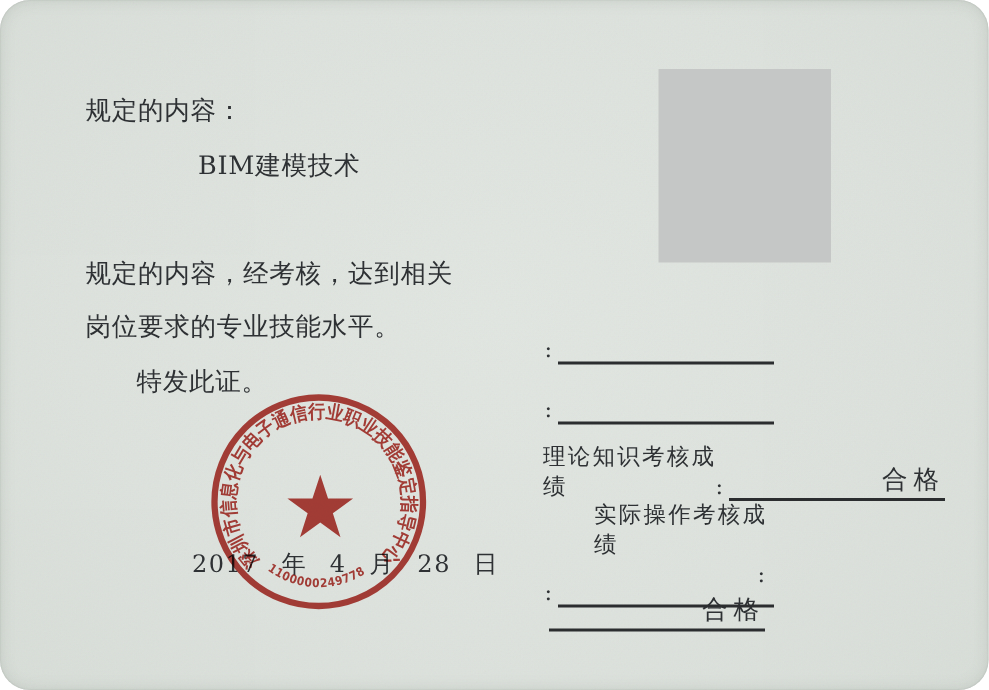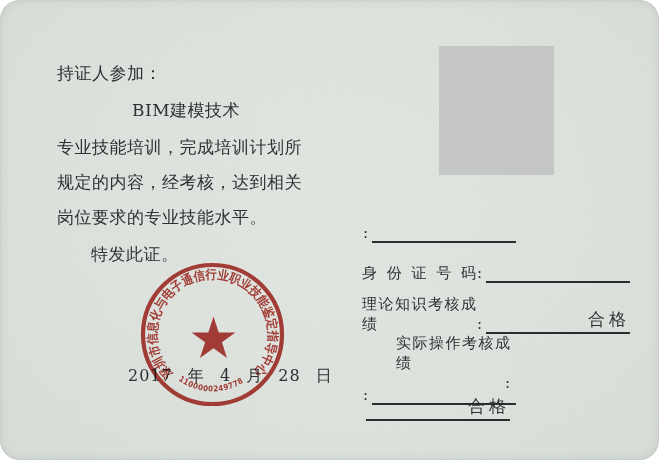--- a/index.html
+++ b/index.html
@@ -29,38 +29,36 @@
 
 <div class="certificate">
 
   <svg class="grain" xmlns="http://www.w3.org/2000/svg">
     <filter id="noise">
         <feTurbulence type="fractalNoise" baseFrequency="0.9" numOctaves="2" stitchTiles="stitch"></feTurbulence>
       </filter>
     <rect width="659" height="460" filter="url(#noise)"></rect>
   </svg>
 
-  <div class="txt body-line" style="left:57px;top:62px;">持证人参加：</div>
+  <div class="txt body-line" style="left:57px;top:62px;">规定的内容：</div>
   <div class="txt body-line" style="left:132px;top:99px;">BIM建模技术</div>
-  <div class="txt body-line" style="left:57px;top:136px;">专业技能培训，完成培训计划所</div>
   <div class="txt body-line" style="left:57px;top:171px;">规定的内容，经考核，达到相关</div>
   <div class="txt body-line" style="left:57px;top:206px;">岗位要求的专业技能水平。</div>
   <div class="txt body-line" style="left:91px;top:243px;">特发此证。</div>
   <div class="txt date-line" style="left:128px;top:366px;">2017 年 4 月 28 日</div>
 
   <div class="photo"></div>
 
   <div class="field-row" style="top:215px;">
       <span class="field-colon">:</span>
     <span class="field-line">
         <span class="field-value"></span>
       </span>
   </div>
   <div class="field-row" style="top:255px;">
-    <span class="field-label">身份证号码</span>
       <span class="field-colon">:</span>
     <span class="field-line">
         <span class="field-value"></span>
       </span>
   </div>
   <div class="field-row" style="top:294px;">
     <span class="field-label">理论知识考核成绩</span>
       <span class="field-colon">:</span>
     <span class="field-line">
         <span class="field-value">合格</span>

